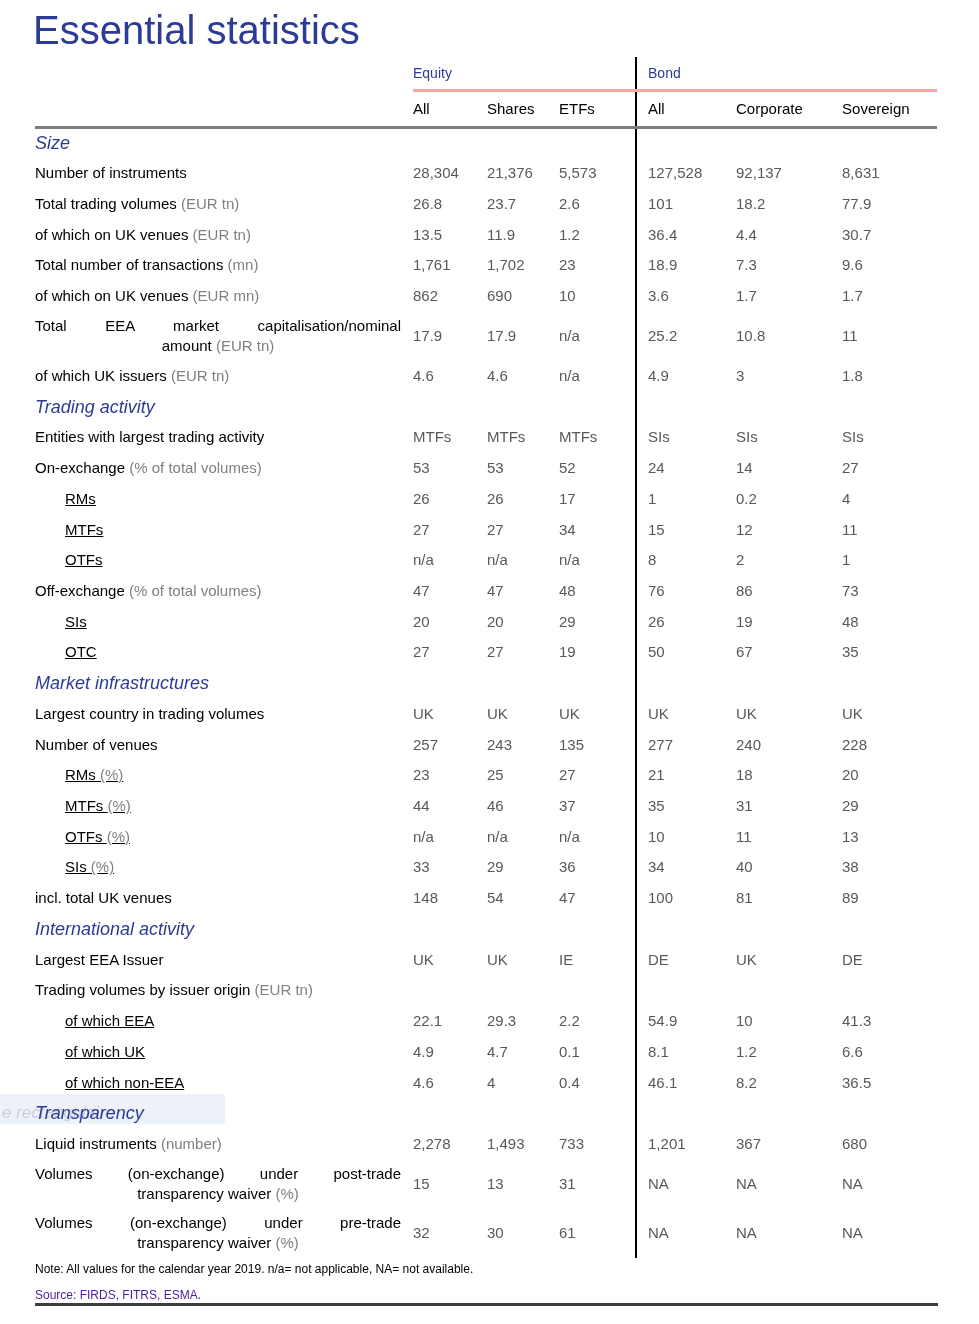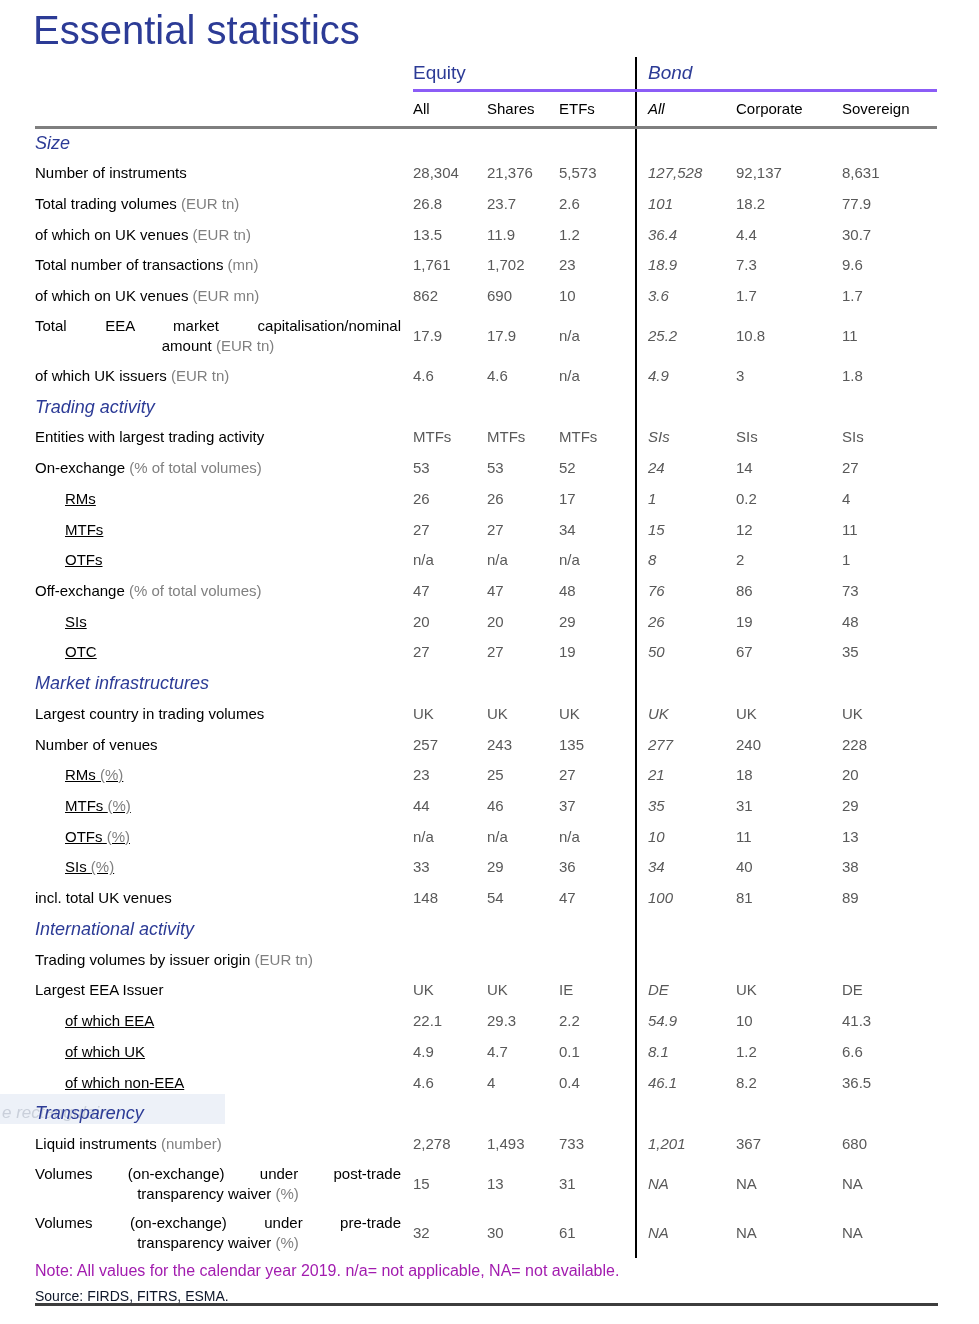--- a/index.html
+++ b/index.html
@@ -8,41 +8,41 @@
     --unit:#808080;
   }
   html,body{margin:0;padding:0;background:#fff;}
   body{width:979px;height:1324px;font-family:"Liberation Sans",sans-serif;}
   .page{position:relative;width:979px;height:1324px;overflow:hidden;background:#fff;}
   .title{position:absolute;left:33px;top:8px;margin:0;font-size:40px;font-weight:400;color:var(--blue);}
   .tablewrap{position:absolute;left:35px;top:57px;width:902px;}
   table{border-collapse:collapse;table-layout:fixed;width:902px;}
   td{padding:0;vertical-align:middle;font-size:15px;line-height:20px;color:#000;}
   tr.group-row{height:33px;}
-  tr.group-row td.group{font-size:19px;color:var(--blue);border-bottom:3px solid #8b5cf6;}
+  tr.group-row td.group{font-size:14px;color:var(--blue);border-bottom:3px solid #fca5a5;}
   tr.sub-row{height:37px;}
   tr.sub-row td{border-bottom:3px solid #7f7f7f;margin-left:20px;}
   td.vdiv{border-right:2px solid #000;}
-  td.bond-first{padding-left:11px;font-style:italic;}
+  td.bond-first{padding-left:11px;}
   tbody tr{height:30.7px;}
   tbody tr.twoline{height:49px;}
   tbody tr.heading-row{height:31px;font-style:italic;}
   td.labelcell{padding-right:12px;}
   tr.heading-row td.labelcell{position:relative;color:var(--blue);font-size:18px;}
   .heading-span{position:relative;z-index:1;}
   .lbl{color:#000;}
   .unit{color:var(--unit);}
   .val{color:var(--val);}
   td.indent{padding-left:30px;text-decoration:underline;}
   .l1{display:block;text-align:justify;text-align-last:justify;}
   .l2{display:block;text-align:center;}
   .artifact-box{position:absolute;left:-35px;top:-4px;width:225px;height:30px;background:#edf1f8;z-index:0;}
   .artifact-text{position:absolute;left:-33px;top:5px;font-size:17px;color:#c9cfda;z-index:0;white-space:nowrap;}
-  .note-line{position:absolute;left:35px;top:1262px;font-size:16px;color:#a21caf;}
-  .source-line{position:absolute;left:35px;top:1288px;font-size:14px;color:#0f172a;}
+  .note-line{position:absolute;left:35px;top:1262px;font-size:12px;color:#000000;}
+  .source-line{position:absolute;left:35px;top:1288px;font-size:12px;color:#4c1d95;}
   .bottom-rule{position:absolute;left:35px;top:1303px;width:903px;height:3px;background:#3d3d3d;}
 </style>
 </head>
 <body>
 
 <div class="page">
   <h1 class="title">Essential statistics</h1>
 
   <div class="tablewrap">
     <table>
@@ -303,36 +303,36 @@
           <tr class="heading-row">
             <td class="labelcell"><span class="heading-span">International activity</span></td>
             <td></td>
             <td></td>
             <td class="vdiv"></td>
             <td></td>
             <td></td>
             <td></td>
           </tr>
           <tr>
+            <td class="labelcell"><span class="lbl">Largest EEA Issuer</span></td>
+            <td class="val">UK</td>
+            <td class="val">UK</td>
+            <td class="val vdiv">IE</td>
+            <td class="val bond-first">DE</td>
+            <td class="val">UK</td>
+            <td class="val">DE</td>
+          </tr>
+          <tr>
             <td class="labelcell"><span class="lbl">Trading volumes by issuer origin </span><span class="unit">(EUR tn)</span></td>
             <td class="val"></td>
             <td class="val"></td>
             <td class="val vdiv"></td>
             <td class="val bond-first"></td>
             <td class="val"></td>
             <td class="val"></td>
-          </tr>
-          <tr>
-            <td class="labelcell"><span class="lbl">Largest EEA Issuer</span></td>
-            <td class="val">UK</td>
-            <td class="val">UK</td>
-            <td class="val vdiv">IE</td>
-            <td class="val bond-first">DE</td>
-            <td class="val">UK</td>
-            <td class="val">DE</td>
           </tr>
           <tr>
             <td class="labelcell indent"><span class="lbl">of which EEA</span></td>
             <td class="val">22.1</td>
             <td class="val">29.3</td>
             <td class="val vdiv">2.2</td>
             <td class="val bond-first">54.9</td>
             <td class="val">10</td>
             <td class="val">41.3</td>
           </tr>

